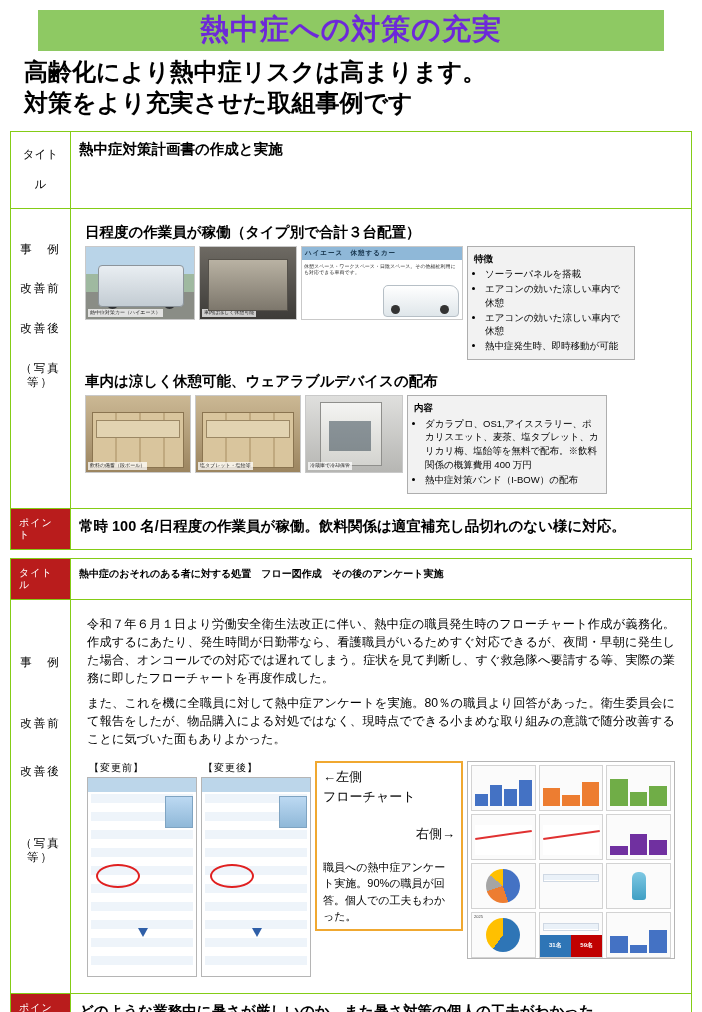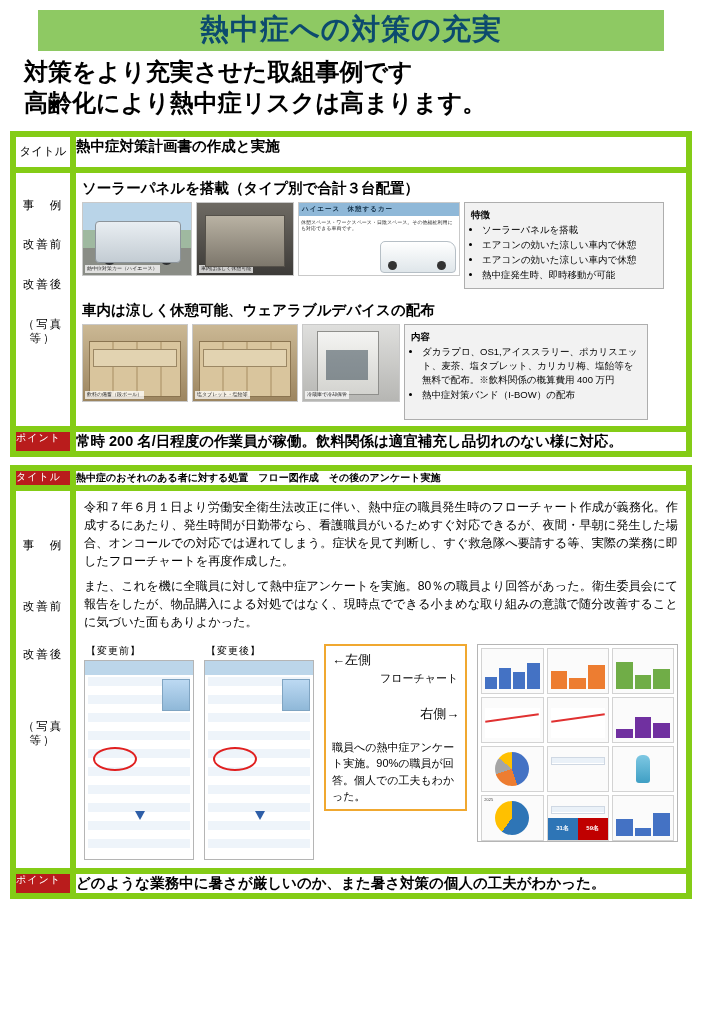--- a/index.html
+++ b/index.html
@@ -25,41 +25,41 @@
   
   .banner {
     background: #8ec963;
     margin: 2px 28px 6px 28px;
     text-align: center;
     padding: 3px 0 5px 0;
   }
   .banner-text {
     font-size: 29px;
     font-weight: bold;
-    color: #0c4a6e;
+    color: #6d28d9;
     letter-spacing: 1px;
     line-height: 1.15;
   }
   .lead {
     font-size: 24px;
     font-weight: bold;
     line-height: 1.28;
     margin: 6px 0 12px 14px;
   }
   
   table.frame {
     border-collapse: collapse;
     width: 682px;
     table-layout: fixed;
     margin: 0 0 8px 0;
   }
   table.frame td {
-    border: 6px solid #84cc16;
+    border: 1px solid #84cc16;
     vertical-align: top;
-    padding: 0;
+    padding: 8px;
   }
   .lbl {
     width: 60px;
     text-align: center;
     font-size: 11.5px;
     padding: 4px 2px;
     vertical-align: middle;
     line-height: 2.6;
   }
   .lbl-dark {
@@ -226,21 +226,21 @@
   .para {
     font-size: 12.2px;
     line-height: 1.5;
     padding: 7px 8px 4px 8px;
     text-align: justify;
   }
   .para p { margin: 0 0 6px 0; }
   .s2-figs {
     display: flex;
     padding: 2px 8px 8px 8px;
-    gap: 10px;
+    gap: 4px;
     align-items: flex-start;
   }
   .flow-wrap { position: relative; }
   .flow-label {
     font-size: 10px;
     padding: 0 0 2px 2px;
     letter-spacing: 1px;
   }
   .flowsheet {
     width: 108px; height: 198px;
@@ -284,21 +284,21 @@
     border: 2px solid #f0a830;
     width: 152px;
     box-sizing: border-box;
     padding: 4px 6px;
     font-size: 11.5px;
     line-height: 1.6;
     position: relative;
     min-height: 160px;
   }
   .callout .c-left { font-size: 13px; }
-  .callout .c-mid { font-size: 11px; margin-left: 48px; }
+  .callout .c-mid { font-size: 13px; }
   .callout .c-right { text-align: right; font-size: 13px; margin-top: 16px; }
   .callout .c-body { font-size: 11px; line-height: 1.5; margin-top: 14px; }
 
   .survey {
     width: 214px; height: 198px;
     border: 1px solid #b5b5b5;
     background: #ffffff;
     position: relative;
     overflow: hidden;
     padding: 3px;
@@ -369,22 +369,22 @@
 </head>
 <body>
 
 <div class="page">
 
   <div class="banner">
     <div class="banner-text">熱中症への対策の充実</div>
   </div>
 
   <div class="lead">
+    <div>高齢化により熱中症リスクは高まります。</div>
     <div>対策をより充実させた取組事例です</div>
-    <div>高齢化により熱中症リスクは高まります。</div>
   </div>
 
   <table class="frame">
     <colgroup>
         <col style="width:60px">
         <col>
       </colgroup>
     <tbody>
       <tr>
         <td class="lbl">タイトル</td>
@@ -392,36 +392,36 @@
       </tr>
       <tr>
         <td class="side-lines">
           <div>事　例</div>
           <div>改善前</div>
           <div>改善後</div>
           <div>（写真等）</div>
         </td>
         <td>
 
-          <div class="sec-title">ソーラーパネルを搭載（タイプ別で合計３台配置）</div>
+          <div class="sec-title">日程度の作業員が稼働（タイプ別で合計３台配置）</div>
           <div class="photo-row">
             <div class="ph van">
               <div class="van-wheel"></div>
               <div class="van-wheel2"></div>
               <div class="cap">熱中症対策カー（ハイエース）</div>
             </div>
             <div class="ph interior">
               <div class="cap">車内は涼しく休憩可能</div>
             </div>
             <div class="ph diagram">
               <div class="dg-head">ハイエース　休憩するカー</div>
               <div class="dg-body">休憩スペース・ワークスペース・日陰スペース。その他福祉利用にも対応できる車両です。</div>
               <div class="dg-car"></div>
             </div>
-            <div class="notebox" style="width:200px;min-height:72px;">
+            <div class="notebox" style="width:168px;min-height:72px;">
               <div class="nb-title">特徴</div>
               <ul>
                 <li>ソーラーパネルを搭載</li>
                 <li>エアコンの効いた涼しい車内で休憩</li>
                 <li>エアコンの効いた涼しい車内で休憩</li>
                 <li>熱中症発生時、即時移動が可能</li>
               </ul>
             </div>
           </div>
 
@@ -434,34 +434,34 @@
             </div>
             <div class="ph boxphoto">
               <div class="stack"></div>
               <div class="stack2"></div>
               <div class="cap">塩タブレット・塩飴等</div>
             </div>
             <div class="ph fridge">
               <div class="door"></div>
               <div class="cap">冷蔵庫で冷却保管</div>
             </div>
-            <div class="notebox" style="width:244px;min-height:96px;">
+            <div class="notebox" style="width:200px;min-height:96px;">
               <div class="nb-title">内容</div>
               <ul>
                 <li>ダカラプロ、OS1,アイススラリー、ポカリスエット、麦茶、塩タブレット、カリカリ梅、塩飴等を無料で配布。※飲料関係の概算費用 400 万円</li>
                 <li>熱中症対策バンド（I-BOW）の配布</li>
               </ul>
             </div>
           </div>
 
         </td>
       </tr>
       <tr>
         <td class="lbl-dark">ポイント</td>
-        <td class="cell-point">常時 200 名/日程度の作業員が稼働。飲料関係は適宜補充し品切れのない様に対応。</td>
+        <td class="cell-point">常時 100 名/日程度の作業員が稼働。飲料関係は適宜補充し品切れのない様に対応。</td>
       </tr>
     </tbody>
   </table>
 
   <table class="frame">
     <colgroup>
         <col style="width:60px">
         <col>
       </colgroup>
     <tbody>

